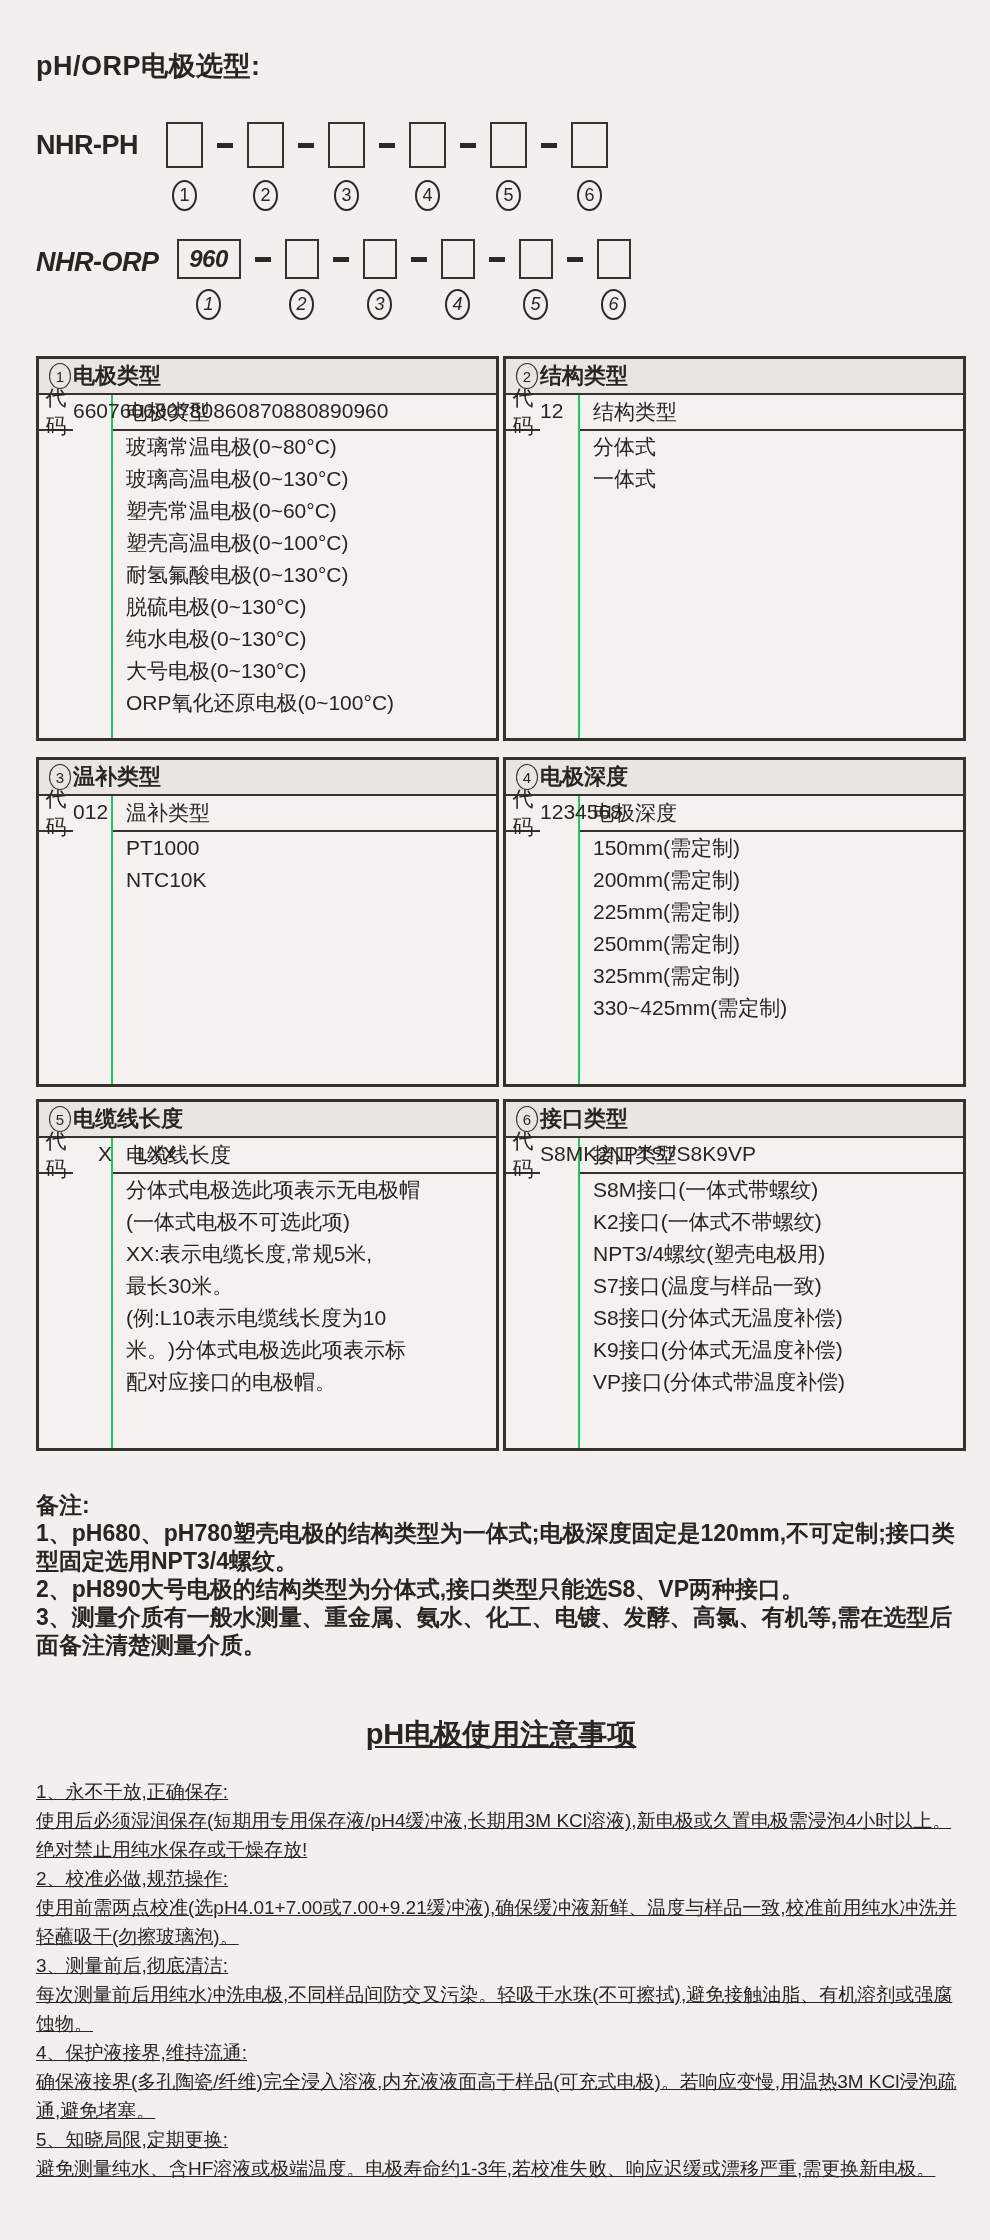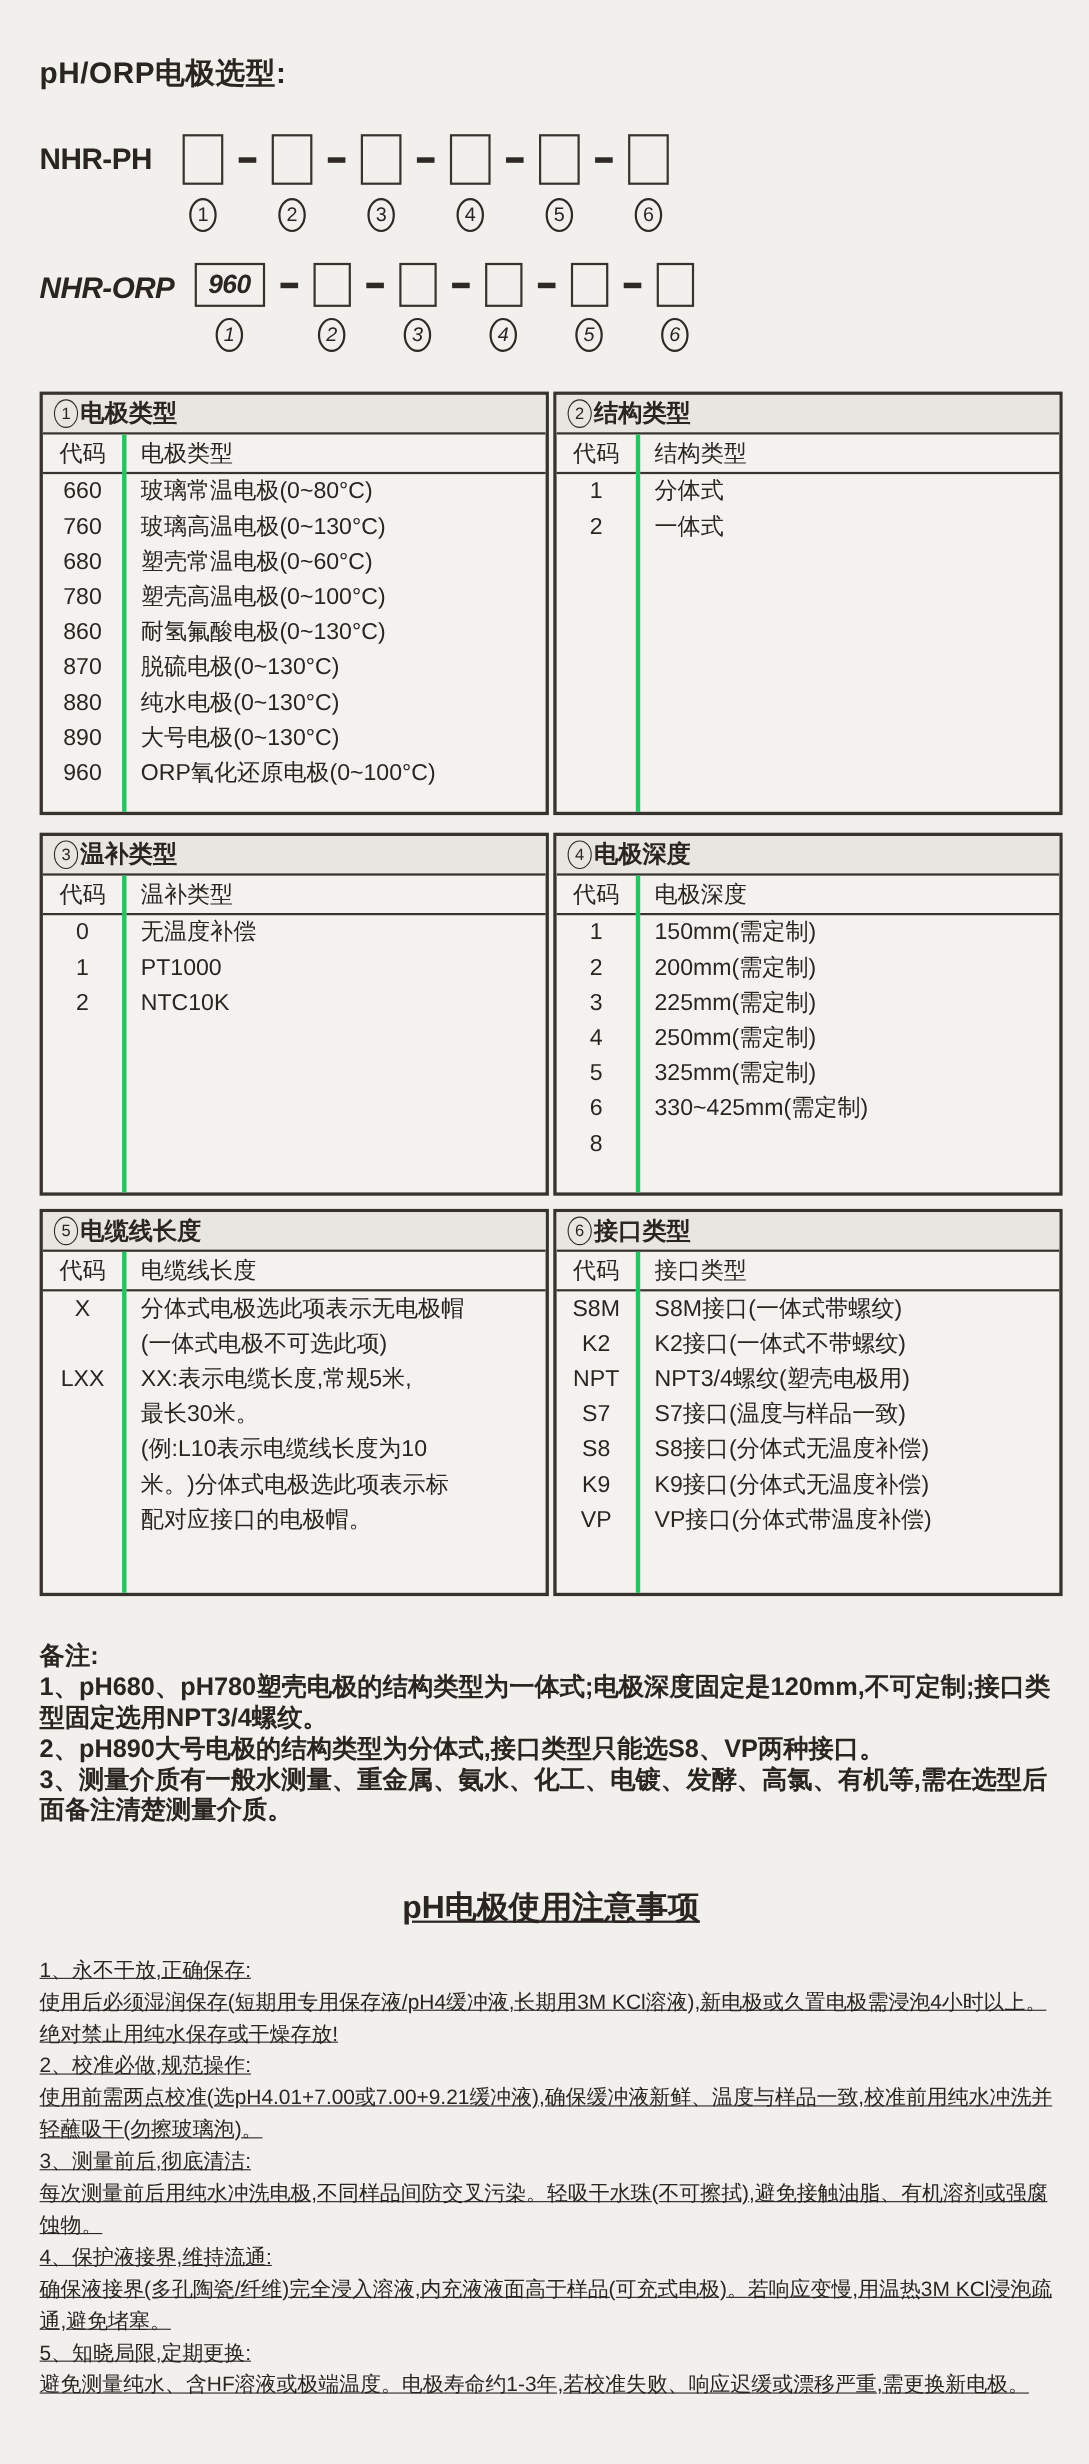--- a/index.html
+++ b/index.html
@@ -40,21 +40,21 @@
   
   .pair{display:flex;gap:4px;}
   .pair1{margin-top:36px;height:385px;}
   .pair2{margin-top:16px;height:330px;}
   .pair3{margin-top:12px;height:352px;}
   .tbl{flex:1;border:3px solid #38322d;display:flex;flex-direction:column;box-sizing:border-box;background:#f4f2ef;}
   .tbl-title{height:34px;flex:0 0 34px;border-bottom:2px solid #38322d;background:#e9e6e1;
              display:flex;align-items:center;padding-left:10px;font-size:22px;font-weight:700;}
   .tbl-title .circ{width:22px;height:26px;font-size:15px;border-width:1.5px;margin-right:2px;font-weight:400;}
   .tbl-body{flex:1;display:flex;min-height:0;}
-  .col-code{width:72px;flex:0 0 72px;border-right:4px solid #22c55e;display:flex;flex-direction:column;}
+  .col-code{width:72px;flex:0 0 72px;border-right:2px solid #22c55e;display:flex;flex-direction:row;}
   .col-val{flex:1;display:flex;flex-direction:column;min-width:0;}
   .th{height:34px;flex:0 0 34px;border-bottom:2px solid #38322d;display:flex;align-items:center;font-size:21px;}
   .col-code .th{justify-content:center;}
   .col-val .th{padding-left:13px;}
   .td{font-size:21px;line-height:32px;}
   .col-code .td{text-align:center;}
   .col-val .td{padding-left:13px;white-space:pre-line;}
   .col-code{text-align:center;}
   .h2l{height:64px;flex:0 0 64px;}  
 
@@ -201,21 +201,20 @@
       </div>
       <div class="tbl-body">
         <div class="col-code">
           <div class="th">代码</div>
           <div class="td">0</div>
           <div class="td">1</div>
           <div class="td">2</div>
         </div>
         <div class="col-val">
           <div class="th">温补类型</div>
-          <div class="td">无温度补偿</div>
           <div class="td">PT1000</div>
           <div class="td">NTC10K</div>
         </div>
       </div>
     </div>
     <div class="tbl">
       <div class="tbl-title">
         <span class="circ">4</span>
         <span>电极深度</span>
       </div>

